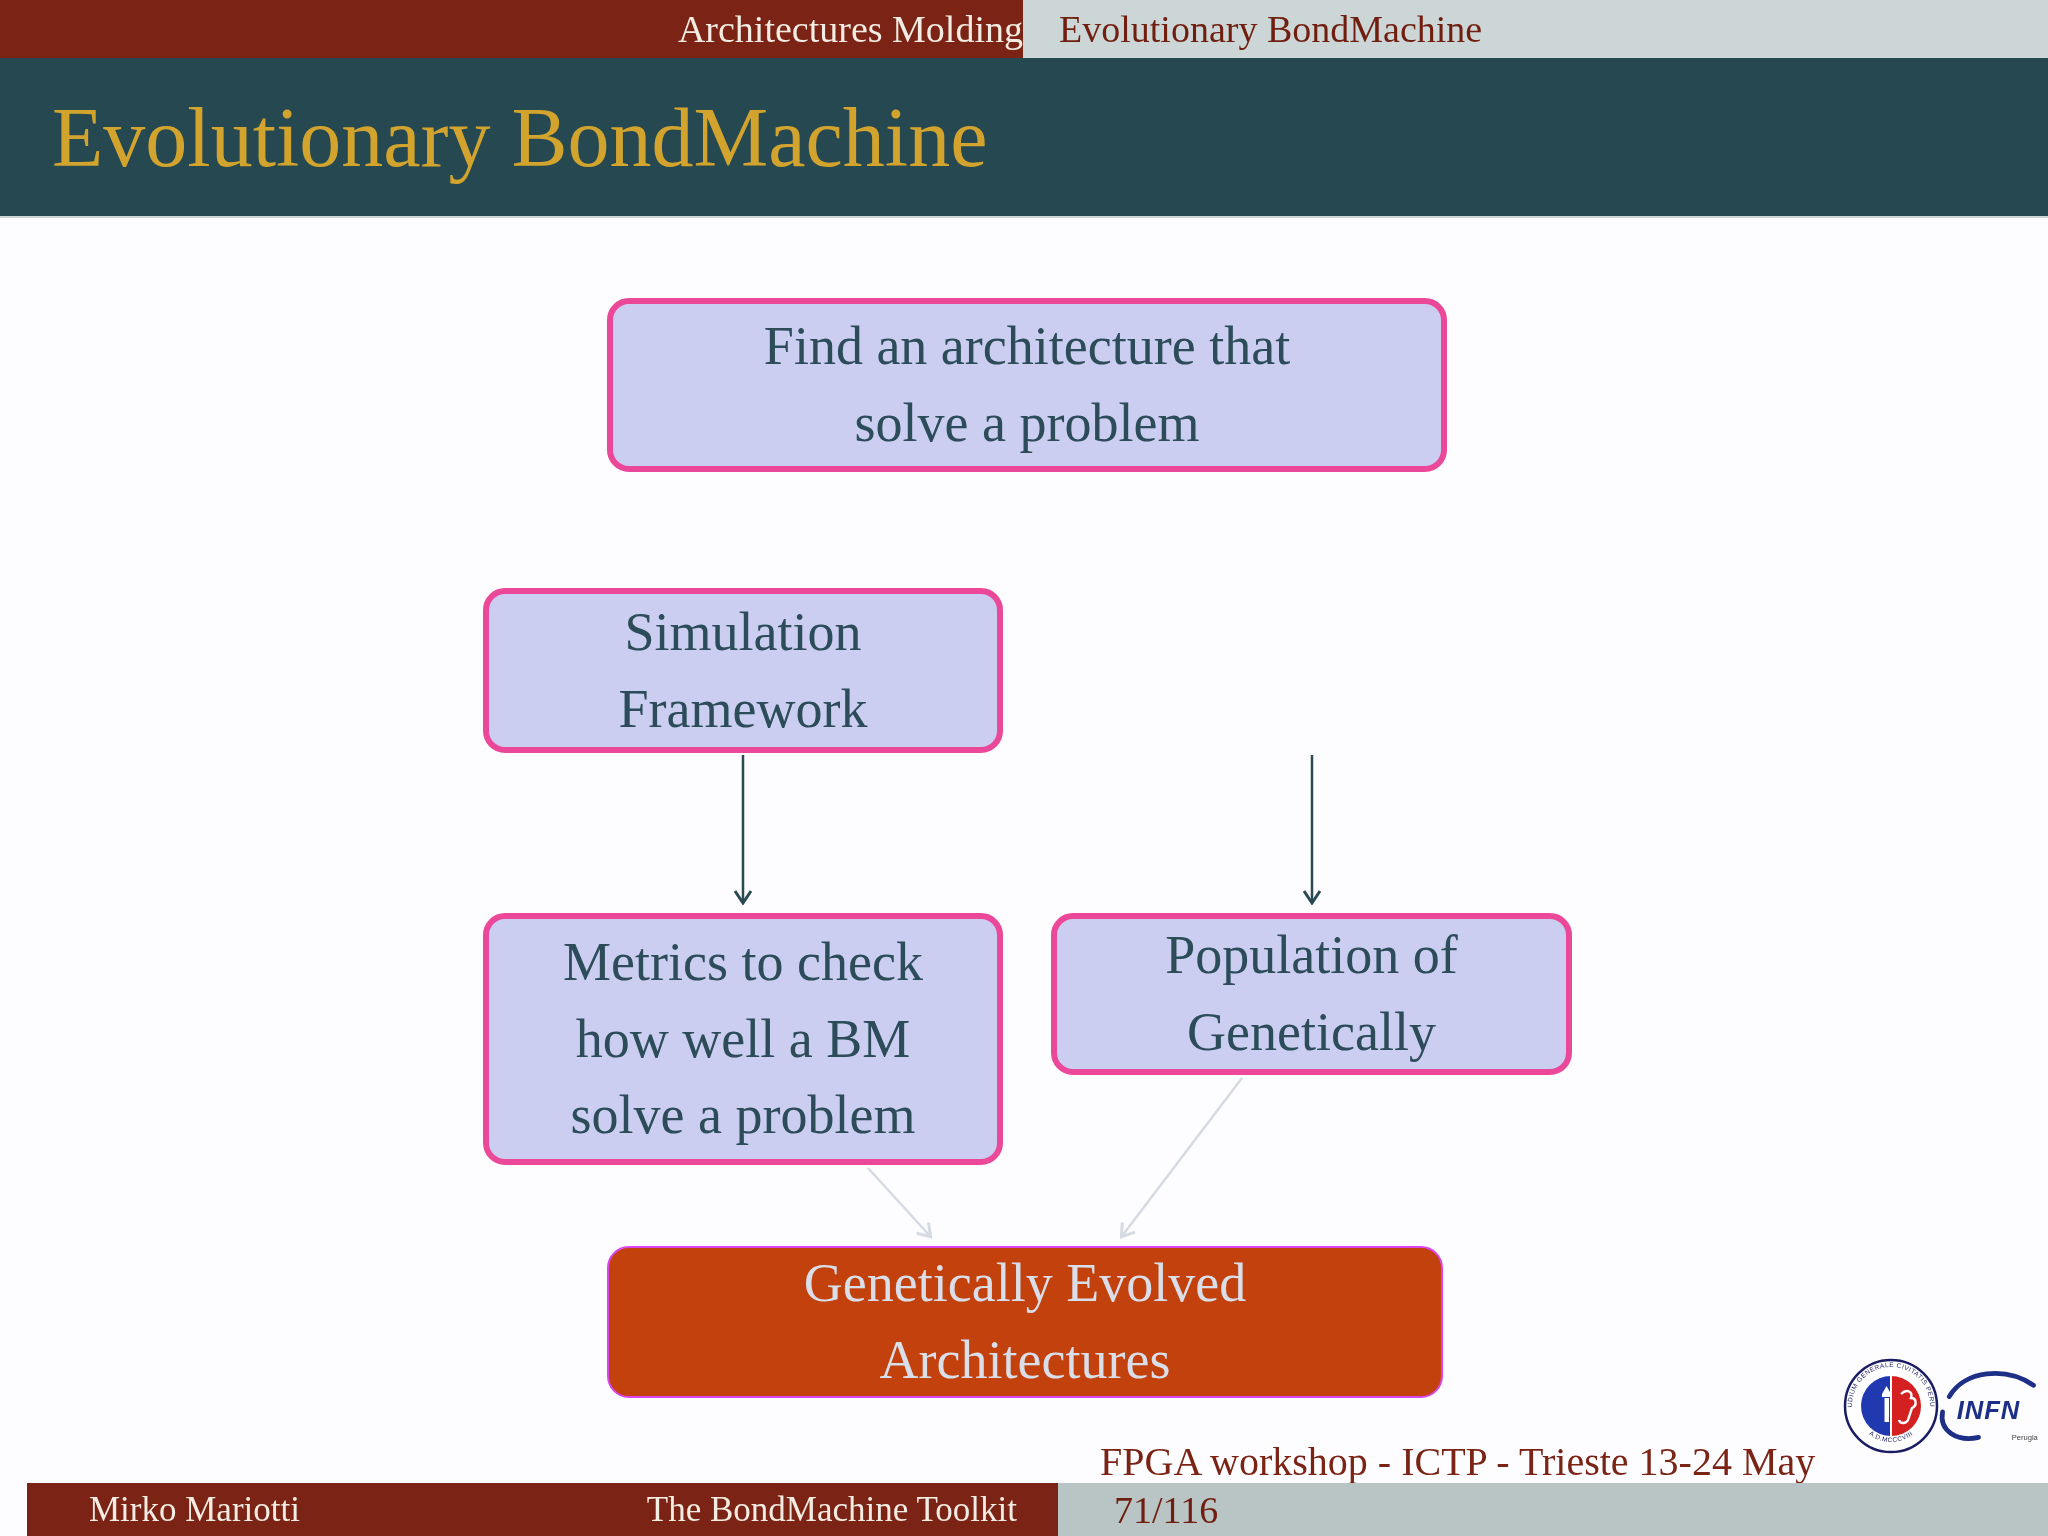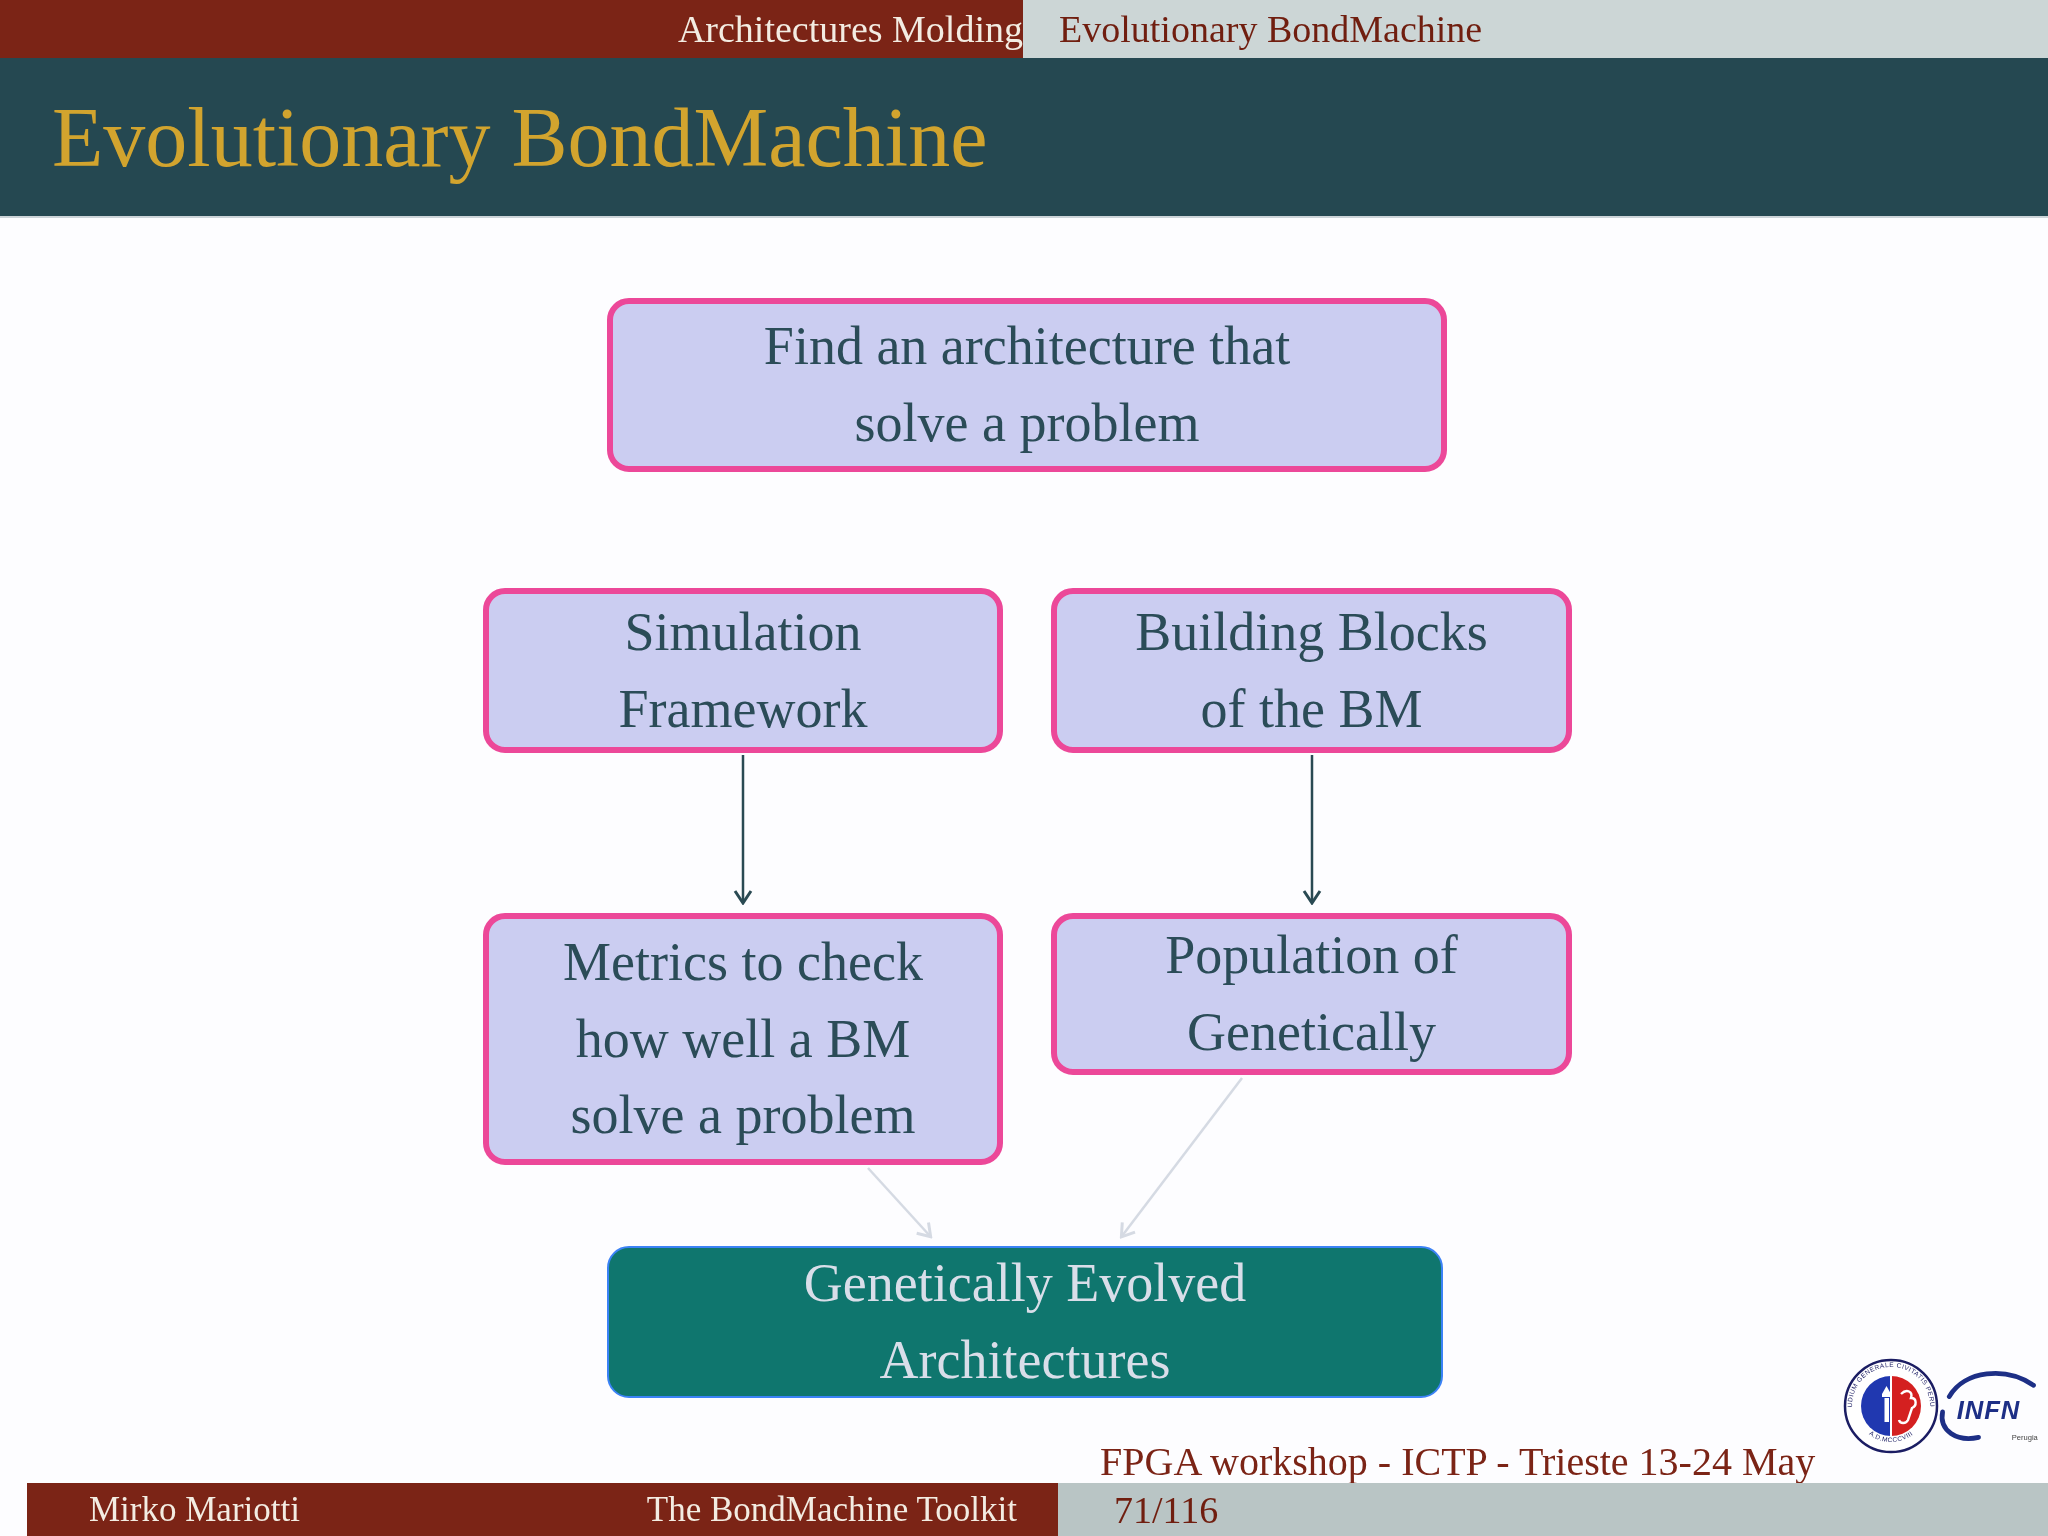--- a/index.html
+++ b/index.html
@@ -42,21 +42,21 @@
     text-align:center; font-size:54px; line-height:1.42;
     white-space:pre-line; box-sizing:border-box;
   }
   #node-goal       { left:607px;  top:298px;  width:840px; height:174px; }
   #node-simulation { left:483px;  top:588px;  width:520px; height:165px; }
   #node-blocks     { left:1051px; top:588px;  width:521px; height:165px; }
   #node-metrics    { left:483px;  top:913px;  width:520px; height:252px; }
   #node-population { left:1051px; top:913px;  width:521px; height:162px; }
   #node-result     {
     left:607px; top:1246px; width:836px; height:152px;
-    background:#0f766e; border:2px solid #3b82f6; color:#d9dee9;
+    background:#c2410c; border:2px solid #d946ef; color:#d9dee9;
   }
 
   .connectors { position:absolute; left:0; top:0; width:2048px; height:1536px; pointer-events:none; }
 
   
   .conference {
     position:absolute; left:1100px; top:1438px;
     color:#7b2416; font-size:40px; white-space:nowrap;
   }
   .footer-left {
@@ -94,22 +94,20 @@
   </div>
 
   <div class="titlebar">
     <span>Evolutionary BondMachine</span>
   </div>
 
   <div class="fbox" id="node-goal">Find an architecture that
 solve a problem</div>
   <div class="fbox" id="node-simulation">Simulation
 Framework</div>
-  <div class="fbox" id="node-blocks">Building Blocks
-of the BM</div>
   <div class="fbox" id="node-metrics">Metrics to check
 how well a BM
 solve a problem</div>
   <div class="fbox" id="node-population">Population of
 Genetically</div>
   <div class="fbox" id="node-result">Genetically Evolved
 Architectures</div>
 
   <svg class="connectors">
     <defs>

